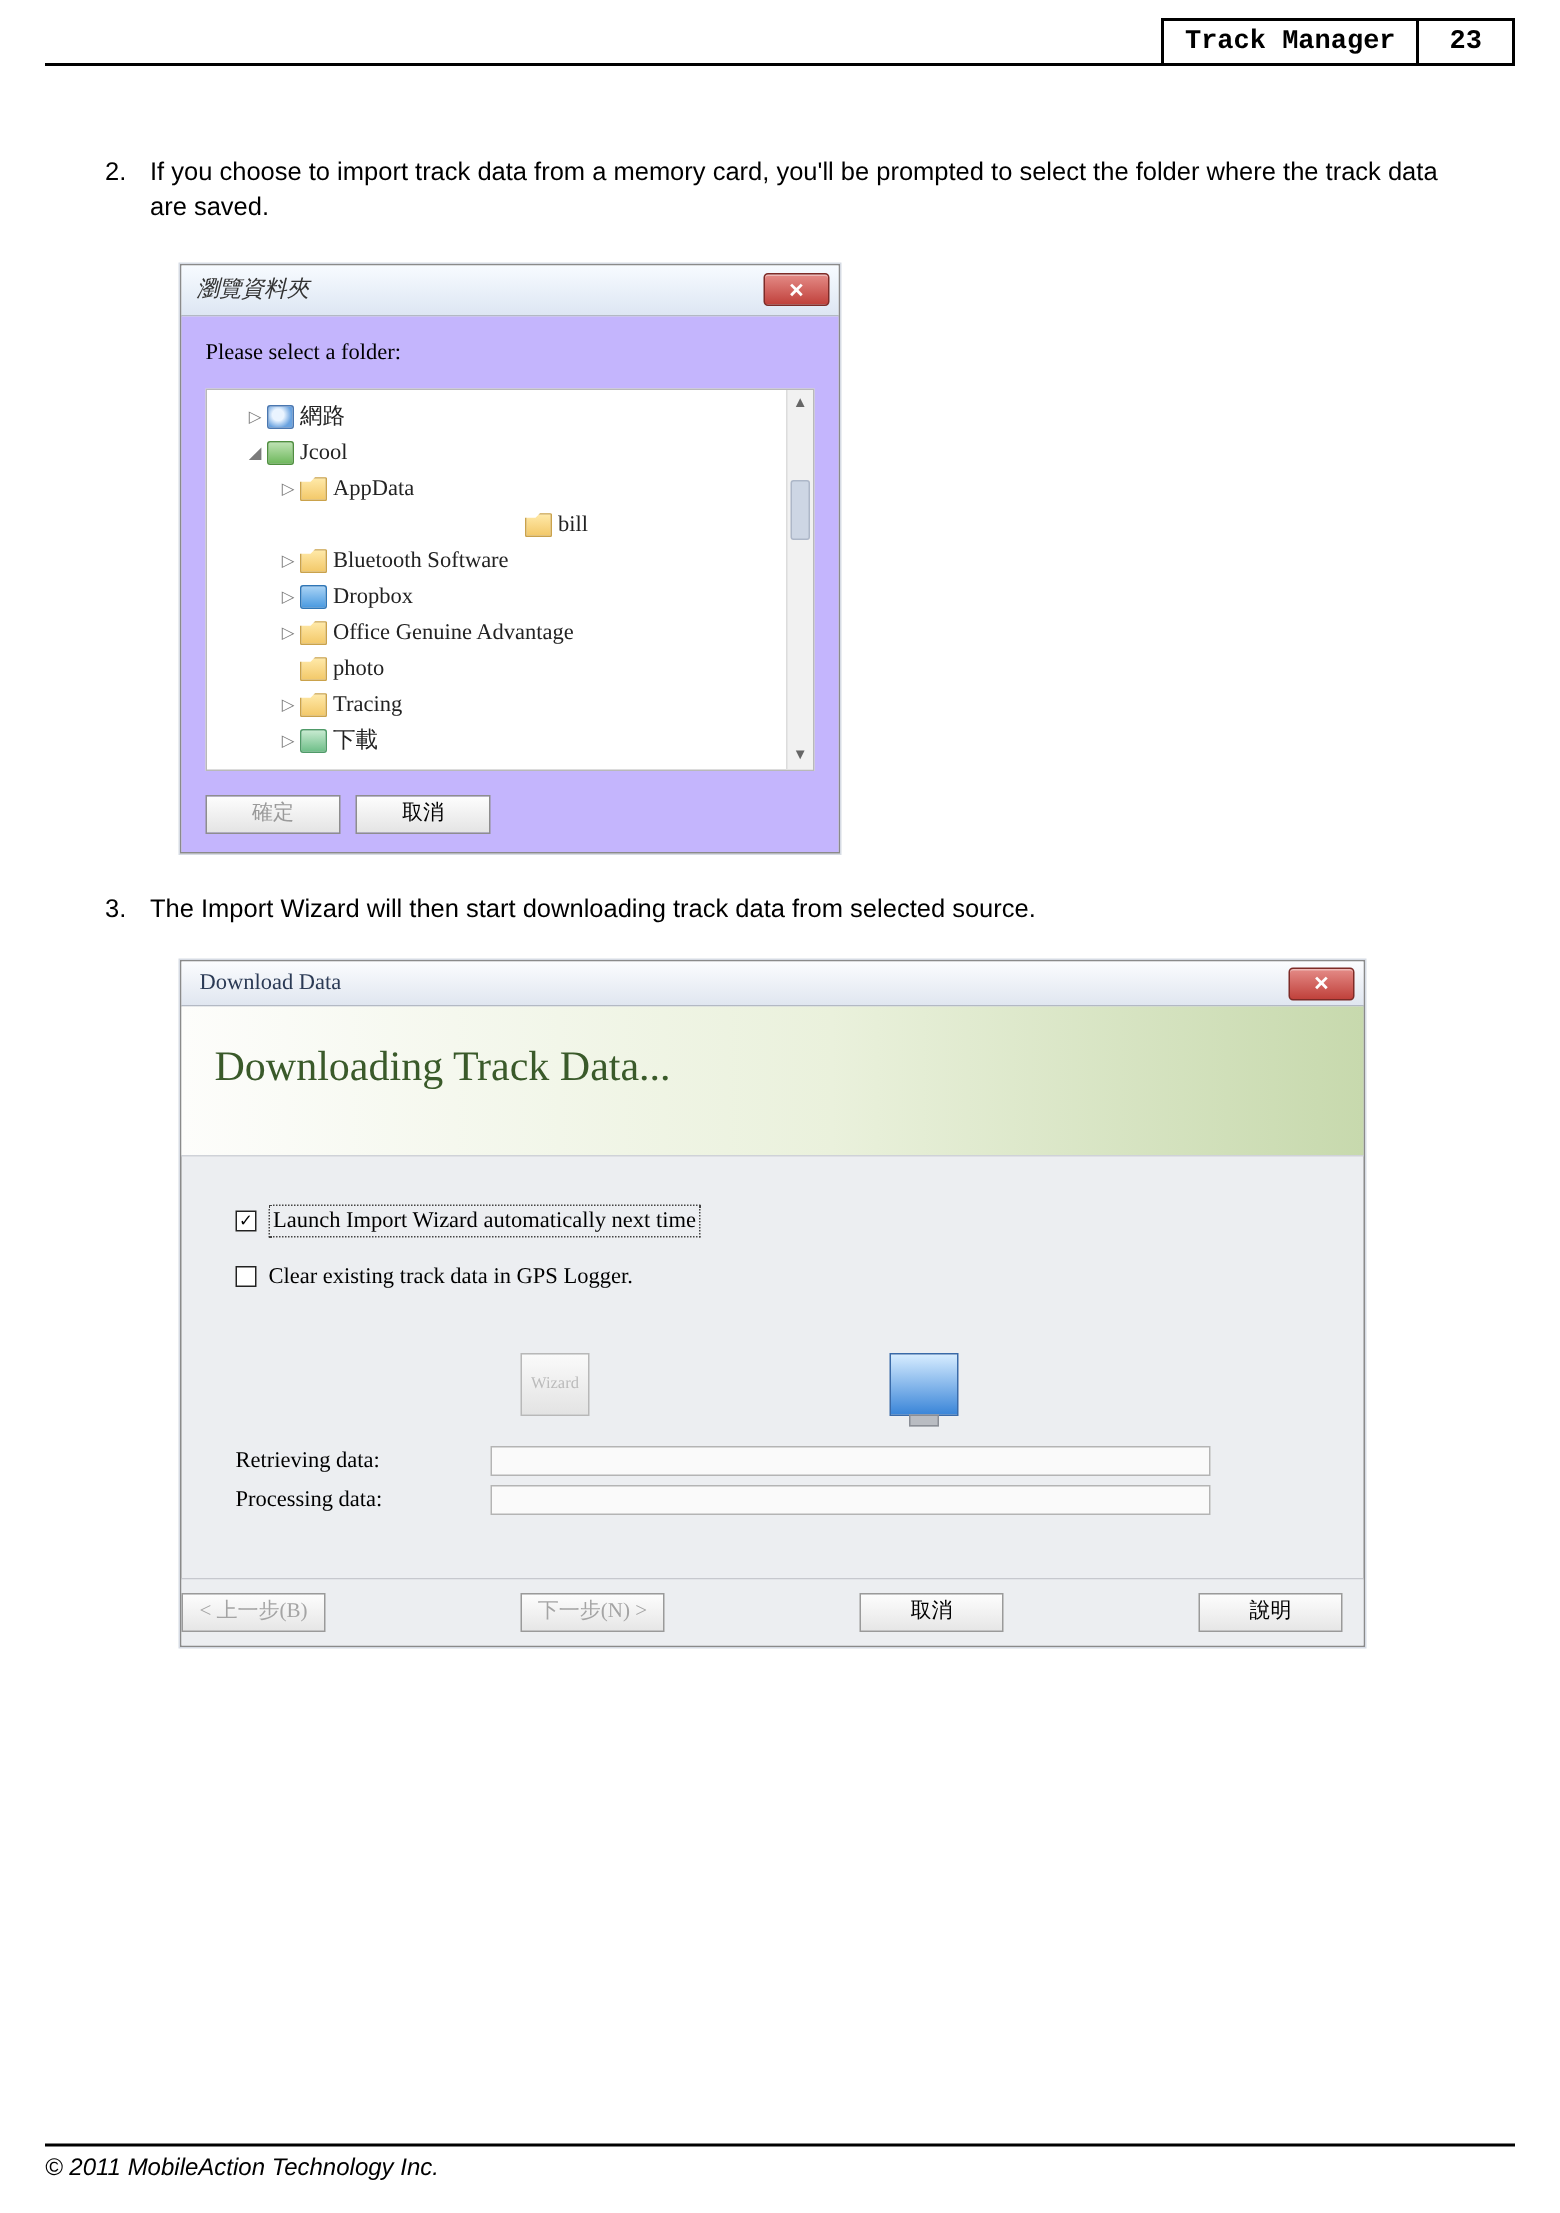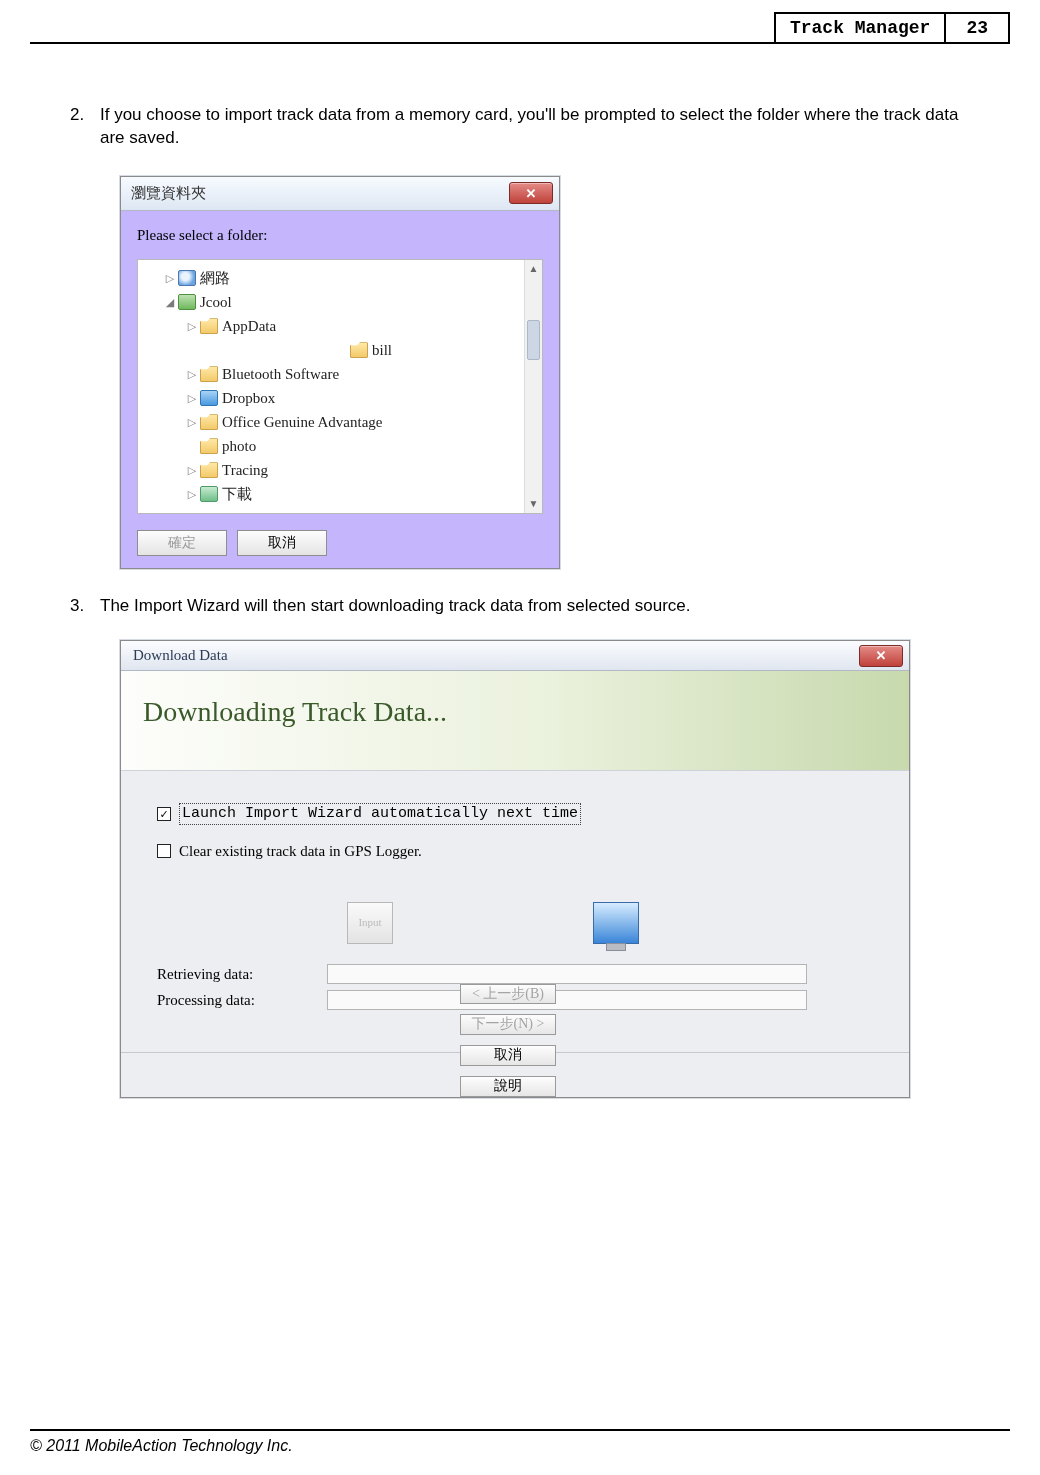--- a/index.html
+++ b/index.html
@@ -14,21 +14,21 @@
 
   
   .body-col { padding: 60px 40px 0 40px; font-size: 17px; line-height: 1.35; }
   .num-item { display: flex; margin-bottom: 6px; }
   .num-item .num { width: 30px; flex: none; }
   .num-item .txt { flex: 1; }
 
   
   .dlg1 { width: 440px; margin: 26px 0 26px 50px; border: 1px solid #8a8a8a; background: #f4f4f4; font-family: "Microsoft JhengHei","PMingLiU","SimSun",sans-serif; font-size: 15px; box-shadow: 0 0 0 1px #d6dbe4; }
   .dlg1-titlebar { height: 34px; background: linear-gradient(#f7fbff,#dde6f3); border-bottom: 1px solid #b3b9c4; display: flex; align-items: center; padding: 0 6px 0 10px; }
-  .dlg1-titlebar .ttl { flex: 1; color: #333; }
+  .dlg1-titlebar .ttl { flex: 1; color: #333; font-style: italic; }
   .close-x { width: 44px; height: 22px; background: linear-gradient(#e48b87,#c0413b); border: 1px solid #7d2b27; border-radius: 3px; display: flex; align-items: center; justify-content: center; color: #fff; font-weight: bold; font-size: 13px; box-shadow: inset 0 1px 0 rgba(255,255,255,.4); }
   .dlg1-body { background: #c4b5fd; padding: 14px 16px 12px 16px; }
   .dlg1-label { font-family: "Times New Roman",serif; margin-bottom: 14px; }
   .tree-box { border: 1px solid #b9b9b9; height: 255px; background: #fff; position: relative; padding: 6px 0 0 4px; overflow: hidden; }
   .scrollbar { position: absolute; right: 0; top: 0; bottom: 0; width: 18px; background: #f1f1f1; border-left: 1px solid #dcdcdc; }
   .scroll-up,.scroll-down { height: 18px; display: flex; align-items: center; justify-content: center; color: #666; font-size: 10px; }
   .scroll-thumb { position: absolute; top: 60px; left: 2px; right: 2px; height: 40px; background: #cdd6e4; border: 1px solid #adb7c8; border-radius: 2px; }
   .tree-row { display: flex; align-items: center; height: 24px; font-family: "Times New Roman","PMingLiU",serif; font-size: 15px; color: #222; }
   .twisty { width: 12px; display: inline-flex; justify-content: center; color: #7b7b7b; font-size: 11px; margin-right: 2px; }
   .ficon { width: 18px; height: 16px; margin-right: 4px; flex: none; }
@@ -43,30 +43,30 @@
 
   
   .dlg2 { width: 790px; margin: 22px 0 0 50px; border: 1px solid #8a8a8a; background: #eceef1; font-family: "Times New Roman","PMingLiU",serif; font-size: 15px; box-shadow: 0 0 0 1px #d6dbe4; }
   .dlg2-titlebar { height: 30px; background: linear-gradient(#fbfcfe,#e0e6f0); border-bottom: 1px solid #b3b9c4; display: flex; align-items: center; padding: 0 6px 0 12px; color: #2b3a55; }
   .dlg2-titlebar .ttl { flex: 1; }
   .dlg2-banner { height: 100px; background: linear-gradient(90deg,#fdfdfb,#eaf1dc 55%,#c7d9ad); border-bottom: 1px solid #cfd2d8; padding: 22px 0 0 22px; font-size: 28px; color: #3a5a2a; font-family: "Times New Roman",serif; }
   .dlg2-body { padding: 32px 24px 12px 36px; }
   .chk-row { display: flex; align-items: center; margin-bottom: 16px; }
   .chk { width: 14px; height: 14px; border: 1px solid #222; margin-right: 8px; display: inline-flex; align-items: center; justify-content: center; font-size: 11px; background: #fff; }
   .chk.checked::after { content: "✓"; color: #000; line-height: 1; }
-  .chk-label.sel { border: 1px dotted #444; padding: 0 2px; font-family: Liberation Mono, monospace; }
+  .chk-label.sel { border: 1px dotted #444; padding: 0 2px; }
   .transfer-row { display: flex; align-items: center; gap: 200px; margin: 40px 0 20px 190px; }
   .device-ico { width: 46px; height: 42px; border: 1px solid #b8b8b8; background: linear-gradient(#fafafa,#e3e3e3); position: relative; display: flex; align-items: center; justify-content: center; color: #bbb; font-size: 11px; }
   .device-ico.monitor { background: linear-gradient(#d6ecff,#3a85d8); border: 1px solid #3a6aa8; }
   .device-ico.monitor::after { content: ""; position: absolute; bottom: -8px; left: 12px; right: 12px; height: 6px; background: #b9bcc2; border: 1px solid #8a8e96; }
   .field-row { display: flex; align-items: center; margin: 6px 0; }
   .field-lbl { width: 170px; }
   .bar { flex: 0 0 480px; height: 20px; border: 1px solid #b4b4b4; background: #fafafa; }
   .dlg2-divider { border-top: 1px solid #c6c8ce; margin-top: 24px; }
-  .dlg2-btns { height: 44px; display: flex; align-items: center; justify-content: flex-end; gap: 10px; padding-right: 14px; background: #eceef1; flex-direction: column; }
+  .dlg2-btns { height: 44px; display: flex; align-items: center; justify-content: space-between; gap: 10px; padding-right: 14px; background: #eceef1; }
   .win-btn2 { min-width: 96px; height: 26px; border: 1px solid #9a9a9a; background: linear-gradient(#fdfdfd,#e6e6e6); font-family: "PMingLiU","SimSun","Times New Roman",serif; font-size: 14px; display: inline-flex; align-items: center; justify-content: center; }
   .win-btn2.disabled { color: #a4a4a4; }
 
   
   .ftr { position: absolute; left: 30px; right: 30px; bottom: 32px; border-top: 2px solid #000; padding-top: 6px; font-style: italic; font-size: 16px; }
 </style>
 </head>
 <body>
 
 <div class="page">
@@ -181,21 +181,21 @@
         <div class="chk-row">
           <span class="chk checked"></span>
           <span class="chk-label sel">Launch Import Wizard automatically next time</span>
         </div>
         <div class="chk-row">
           <span class="chk"></span>
           <span class="chk-label">Clear existing track data in GPS Logger.</span>
         </div>
 
         <div class="transfer-row">
-          <span class="device-ico">Input</span>
+          <span class="device-ico">Wizard</span>
           <span class="device-ico monitor"></span>
         </div>
 
         <div class="field-row">
           <span class="field-lbl">Retrieving data:</span>
           <span class="bar"></span>
         </div>
         <div class="field-row">
           <span class="field-lbl">Processing data:</span>
           <span class="bar"></span>

